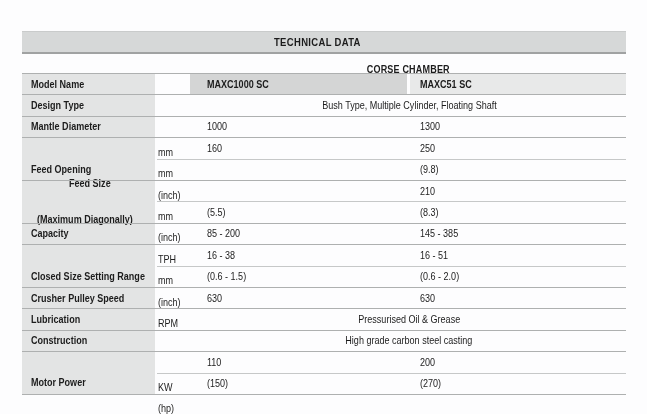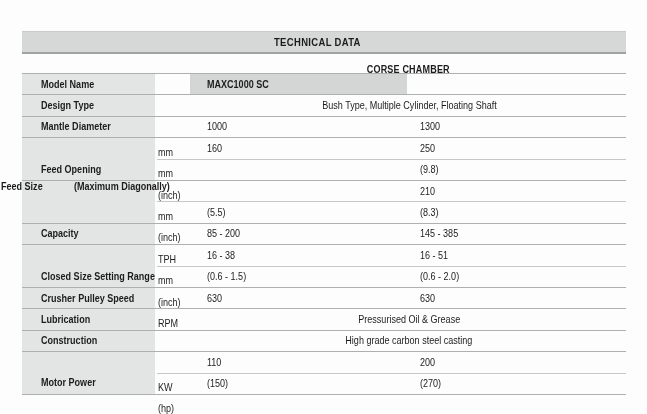--- a/index.html
+++ b/index.html
@@ -18,24 +18,24 @@
   .chamber .t{font-weight:700;font-size:10.5px;letter-spacing:.2px;}
   
   .tbl{position:absolute;left:22px;top:73px;width:604px;
        display:grid;
        grid-template-columns:133px 2px 29px 4px 217px 3px 216px;
        grid-template-rows:repeat(15,21.4px);}
   .cell{display:flex;align-items:center;font-size:10.5px;overflow:visible;}
   .t{display:inline-block;white-space:nowrap;transform:scaleX(0.86);transform-origin:0 50%;}
   .ctr .t{transform-origin:50% 50%;}
   .bg-label{grid-area:1/1/16/2;background:var(--label_cell_bg,#e3e4e4);}
-  .lbl{font-weight:700;padding-left:19px;z-index:1;}
+  .lbl{font-weight:700;padding-left:9px;z-index:1;}
   .lbl.top{align-items:flex-end;}
   .lbl.top .t{line-height:21.4px;}
-  .lbl2{flex-direction:row;align-items:flex-start;justify-content:center;
+  .lbl2{flex-direction:column;align-items:center;justify-content:center;
         font-weight:700;padding-left:9px;line-height:12px;z-index:1;gap:24px;}
   .unit{background:var(--unit_cell_bg,#ededed);padding-left:1px;margin-top:36px;}
   .v1{padding-left:17px;}
   .v2{padding-left:10px;}
   .mcell1{background:var(--model_col1_bg,#d4d5d5);font-weight:700;align-items:center;}
   .mcell2{background:var(--model_col2_bg,#e8e9e9);font-weight:700;}
   .spanv{justify-content:center;padding-left:35px;}
   
   .ln,.lnp{position:absolute;height:1px;z-index:2;}
   .ln{left:0;width:604px;background:var(--grid_line,#aeb0b0);}
@@ -55,20 +55,23 @@
   </div>
 
   <div class="tbl">
     <div class="bg-label"></div>
 
     <div class="cell lbl" style="grid-area:1/1/2/2">
         <span class="t">Model Name</span>
       </div>
     <div class="cell v1 mcell1" style="grid-area:1/5/2/6">
         <span class="t">MAXC1000 SC</span>
+      </div>
+    <div class="cell v2 mcell2" style="grid-area:1/7/2/8">
+        <span class="t">MAXC51 SC</span>
       </div>
 
     <div class="cell lbl" style="grid-area:2/1/3/2">
         <span class="t">Design Type</span>
       </div>
     <div class="cell spanv ctr" style="grid-area:2/3/3/8">
         <span class="t">Bush Type, Multiple Cylinder, Floating Shaft</span>
       </div>
 
     <div class="cell lbl" style="grid-area:3/1/4/2">

